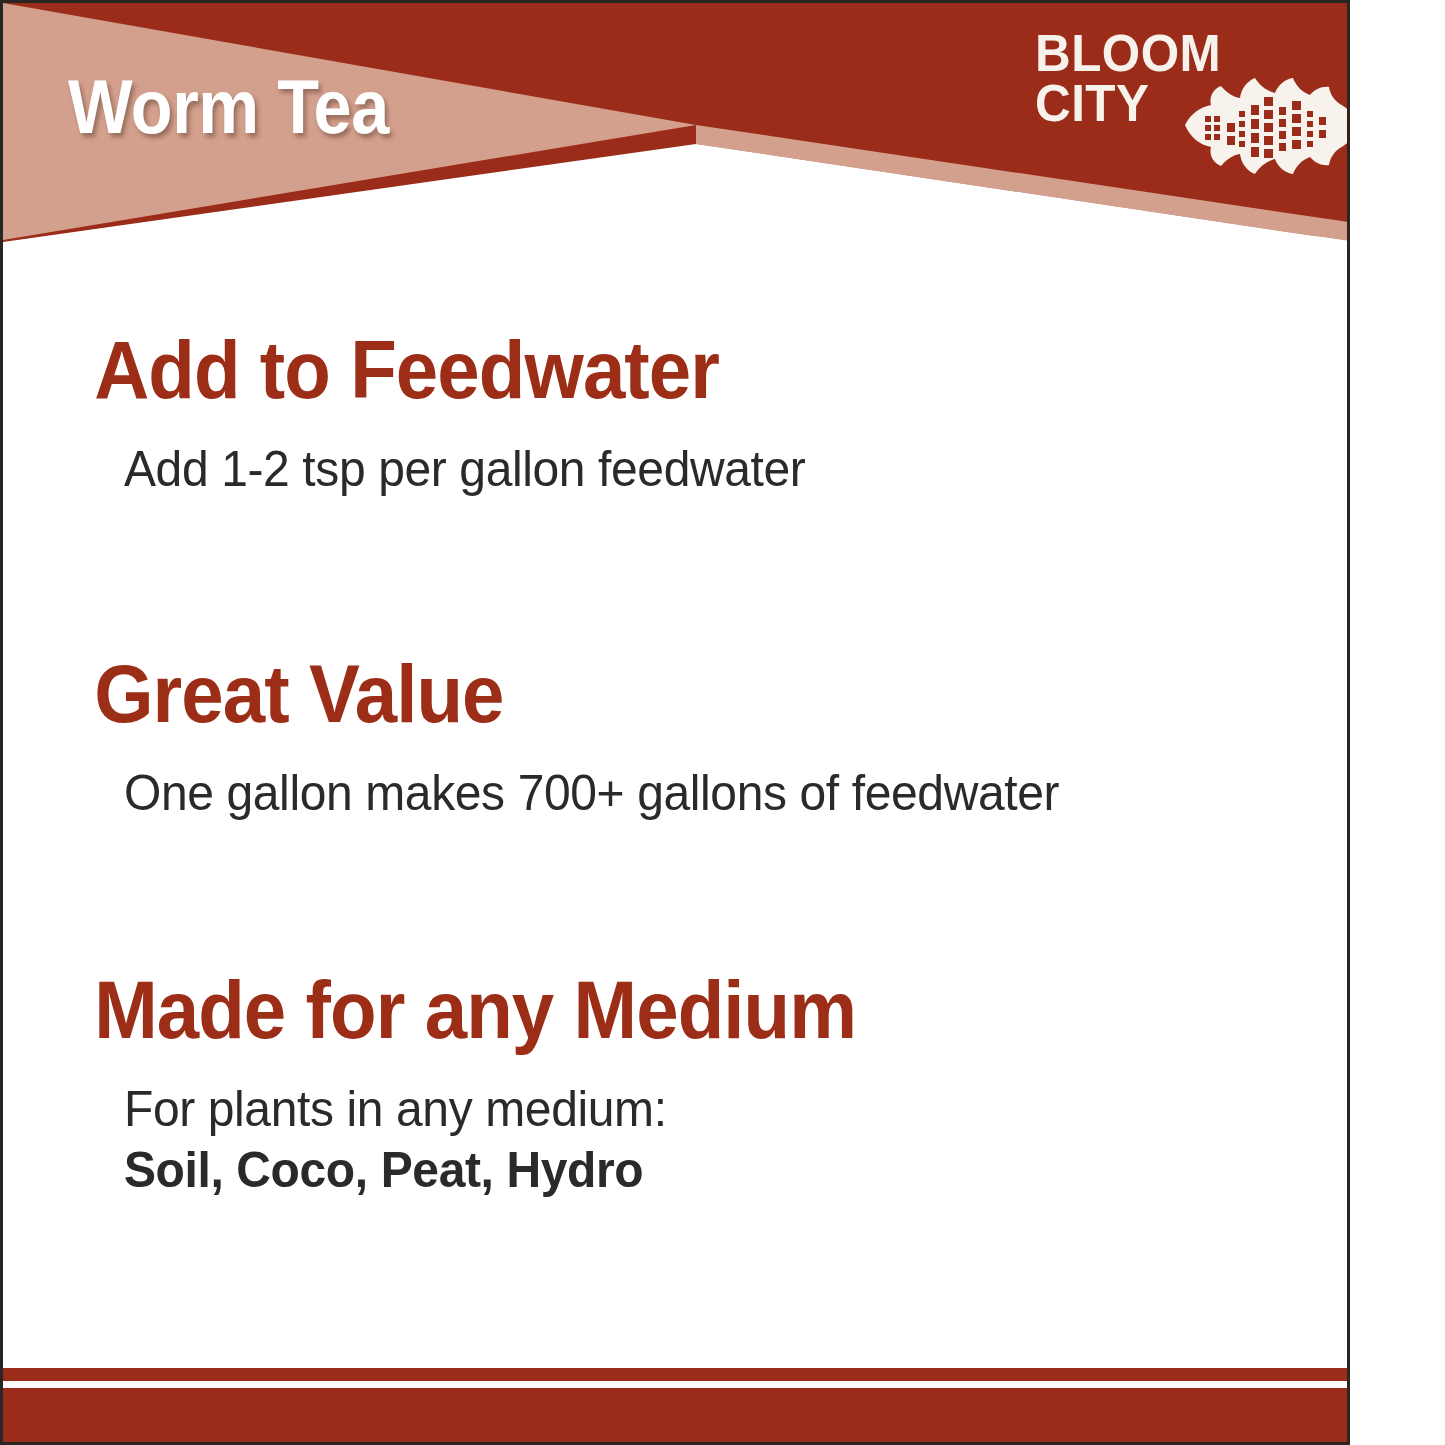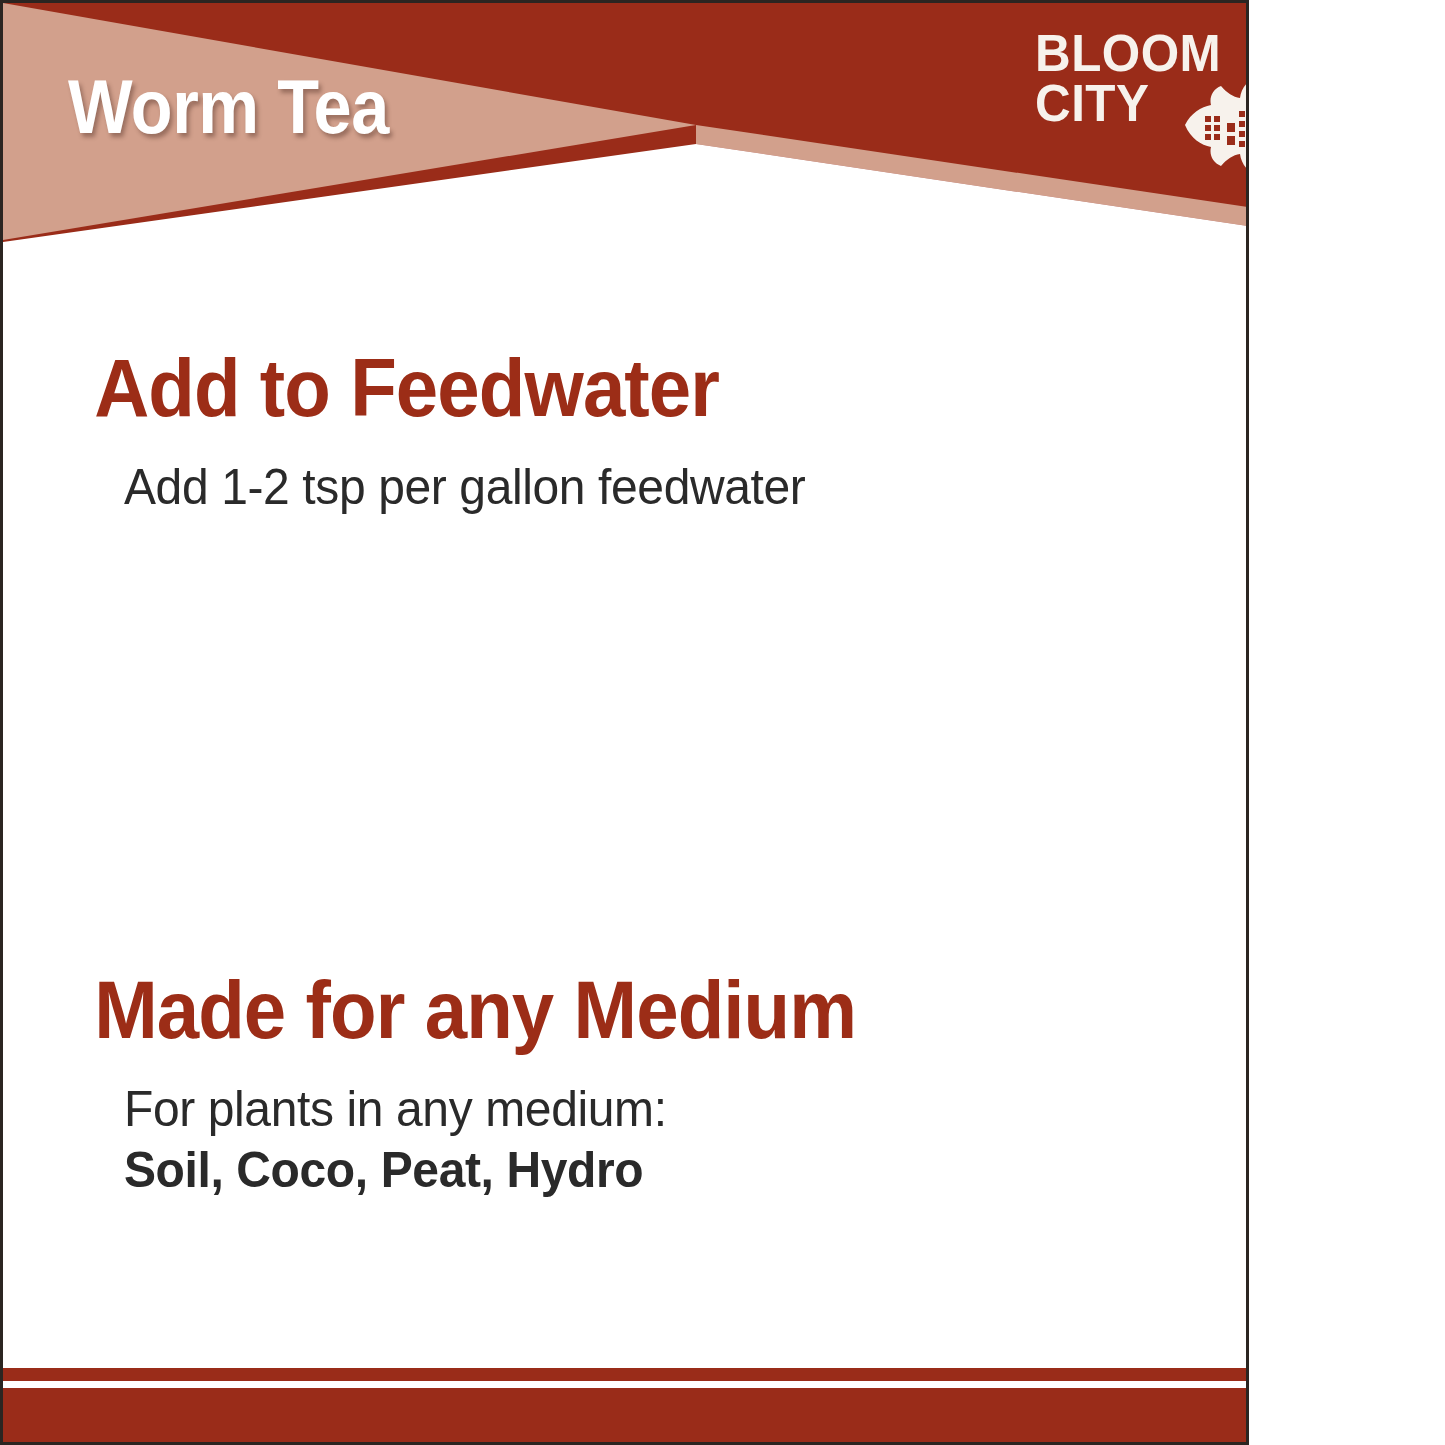--- a/index.html
+++ b/index.html
@@ -3,21 +3,21 @@
 <meta charset="utf-8">
 <style>
   html, body {
     margin: 0;
     padding: 0;
     background: #ffffff;
   }
 
   #canvas {
     position: relative;
-    width: 1249px;
+    width: 1350px;
     height: 1445px;
     background: #ffffff;
     overflow: hidden;
     font-family: "Liberation Sans", sans-serif;
     box-sizing: border-box;
     border: 3px solid #2b2521;
     padding-left: 22px;
   }
 
   
@@ -86,21 +86,21 @@
   
   #content {
     position: absolute;
     left: 0;
     top: 250px;
     width: 1439px;
     height: 1110px;
   }
 
   .feature-block { position: absolute; left: 0; width: 100%; }
-  #feature-0 { top: 94px; }
+  #feature-0 { top: 76px; }
   #feature-1 { top: 400px; }
   #feature-2 { top: 716px; }
 
   .feature-heading {
     margin: 0;
     padding: 0 0 0 98px;
     font-size: 82px;
     font-weight: bold;
     color: #9c2d17;
     line-height: 1.0;
@@ -246,20 +246,26 @@
 
   <div id="content">
 
     <div class="feature-block" id="feature-0">
       <h2 class="feature-heading">Add to Feedwater</h2>
       <p class="feature-body">
         <span class="body-line">Add 1-2 tsp per gallon feedwater</span>
       </p>
     </div>
 
+    <div class="feature-block" id="feature-1">
+      <h2 class="feature-heading">Great Value</h2>
+      <p class="feature-body">
+        <span class="body-line">One gallon makes 700+ gallons of feedwater</span>
+      </p>
+    </div>
 
     <div class="feature-block" id="feature-2">
       <h2 class="feature-heading">Made for any Medium</h2>
       <p class="feature-body">
         <span class="body-line">For plants in any medium:</span>
         <span class="body-line strong">Soil, Coco, Peat, Hydro</span>
       </p>
     </div>
 
   </div>

